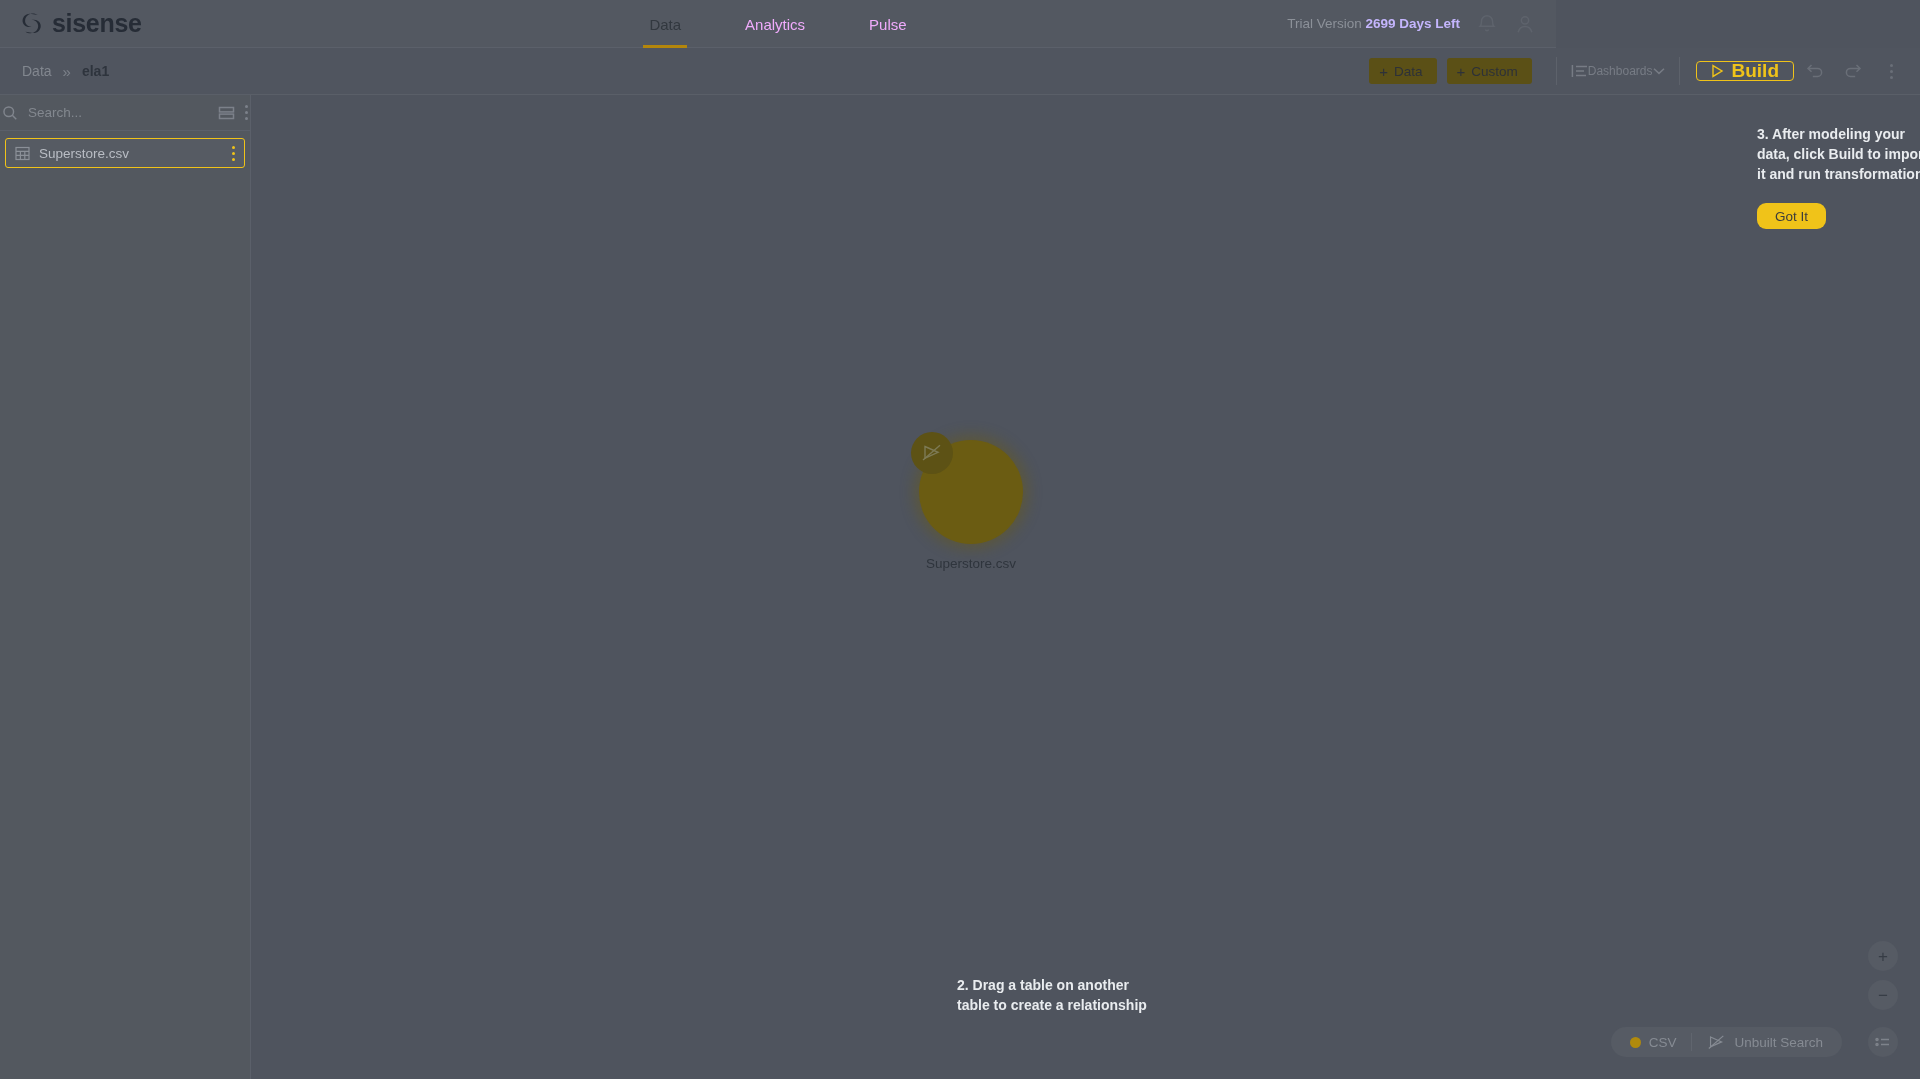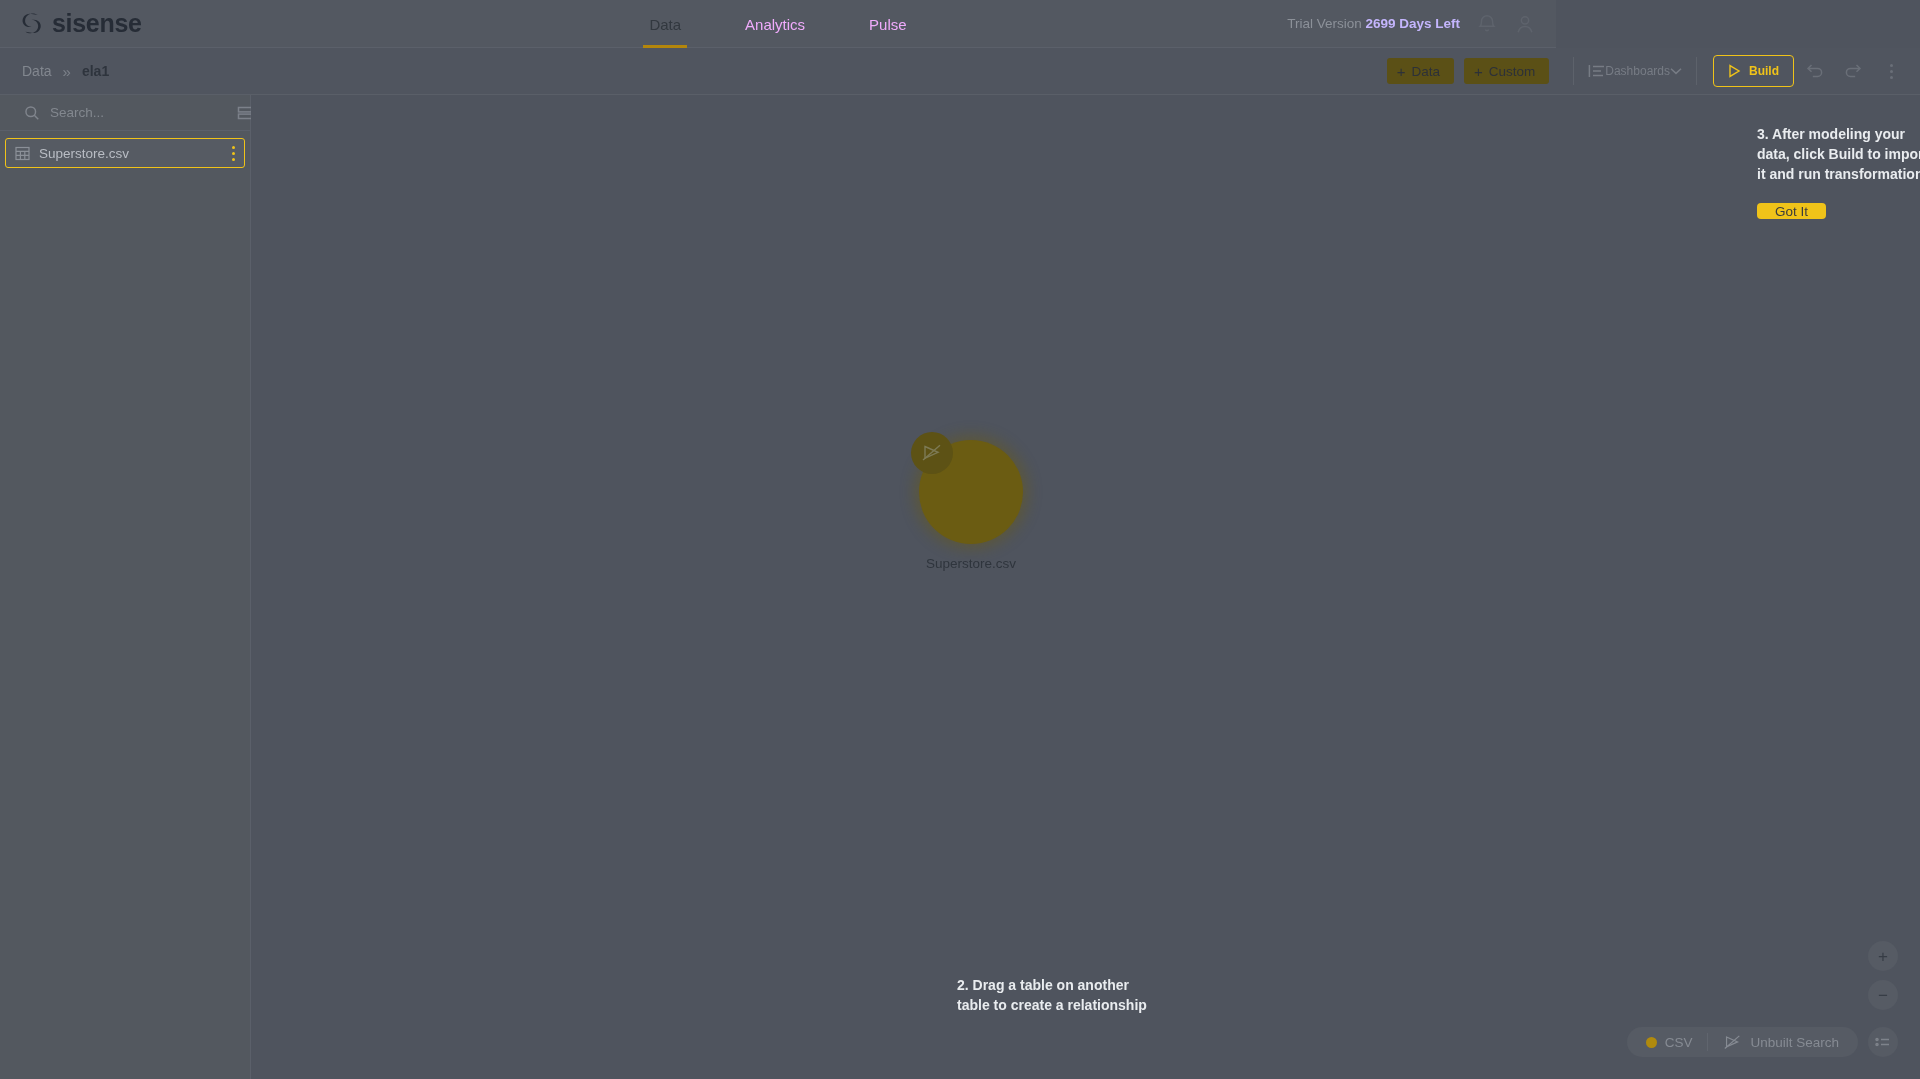--- a/index.html
+++ b/index.html
@@ -80,43 +80,43 @@
   .plus { font-size: 15px; line-height: 1; }
   .tb-div { width: 1px; height: 28px; background: #5d626b; margin: 0 14px; }
   .dash-btn {
     display: flex; align-items: center; 
     color: #777c85; font-size: 12px;
   }
   .build-btn {
     display: inline-flex; align-items: center; gap: 8px;
     border: 1.5px solid #f0c319; border-radius: 4px;
     color: #f0c319; background: transparent;
-    height: 32px; padding: 0 14px;
-    font-size: 12px; font-weight: bold; font-family: inherit;
+    height: 20px; padding: 0 14px;
+    font-size: 19px; font-weight: bold; font-family: inherit;
     margin: 0 2px;
   }
   .icon-btn {
     width: 30px; height: 30px; display: flex;
     align-items: center; justify-content: center;
     color: #6a6f78; margin: 0 4px;
   }
   .dots-v {
     display: flex; flex-direction: column; gap: 3px; align-items: center;
   }
   .dots-v i { width: 3px; height: 3px; border-radius: 50%; background: currentColor; display:block; }
 
   
   .sidebar {
     position: absolute; top: 95px; left: 0; width: 251px; bottom: 0;
     background: #53585f;
     border-right: 1px solid #5b606a;
   }
   .search-row {
     height: 36px; display: flex; align-items: center;
-    padding: 0 24px; gap: 10px;
+    padding: 0 2px; gap: 10px;
     border-bottom: 1px solid #5b606a;
   }
   .search-ico { color: #80858d; width: 16px; height: 16px; flex: none; }
   .search-input {
     flex: 1; background: transparent; border: none; outline: none;
     font-size: 13.5px; color: #c8ccd2; font-family: inherit;
   }
   .search-input::placeholder { color: #83888f; }
   .sr-ico { color: #7c818a; display: flex; align-items: center; }
 
@@ -161,42 +161,42 @@
   
   .anno { position: absolute; color: #e9ecef; font-size: 14px; font-weight: bold; line-height: 20px; }
   .anno-1 { left: 78px; top: 170px; width: 150px; }
   .anno-2 { left: 706px; top: 880px; width: 200px; }
   .anno-3 {
     position: absolute; left: 1757px; top: 124px; width: 175px;
     color: #e9ecef; font-size: 14px; font-weight: bold; line-height: 20px;
   }
   .gotit {
     margin-top: 19px; background: #f0c319; color: #3c3c3c;
-    border: none; border-radius: 4px;
-    height: 16px; padding: 0 18px; font-size: 13.5px;
+    border: none; border-radius: 9px;
+    height: 26px; padding: 0 18px; font-size: 13.5px;
     font-family: inherit; display: block;
   }
   .svg-layer { position: absolute; inset: 0; pointer-events: none; }
 
   
   .zoom-ctl {
     position: absolute; right: 22px; bottom: 69px;
     display: flex; flex-direction: column; gap: 9px;
   }
   .zoom-btn {
     width: 30px; height: 30px; border-radius: 50%;
     background: #565b64; color: #363c45;
     display: flex; align-items: center; justify-content: center;
     font-size: 17px; line-height: 1;
   }
 
   
   .status-wrap {
     position: absolute; right: 22px; bottom: 22px;
-    display: flex; align-items: center; gap: 10px;
+    display: flex; align-items: center; gap: 26px;
   }
   .status-pill {
     height: 30px; border-radius: 15px; background: #565b64;
     display: flex; align-items: center; padding: 0 4px;
   }
   .st-seg {
     display: flex; align-items: center; gap: 8px;
     padding: 0 15px; font-size: 13.5px; color: #868b93;
   }
   .st-dot { width: 11px; height: 11px; border-radius: 50%; background: #b08a0d; }

